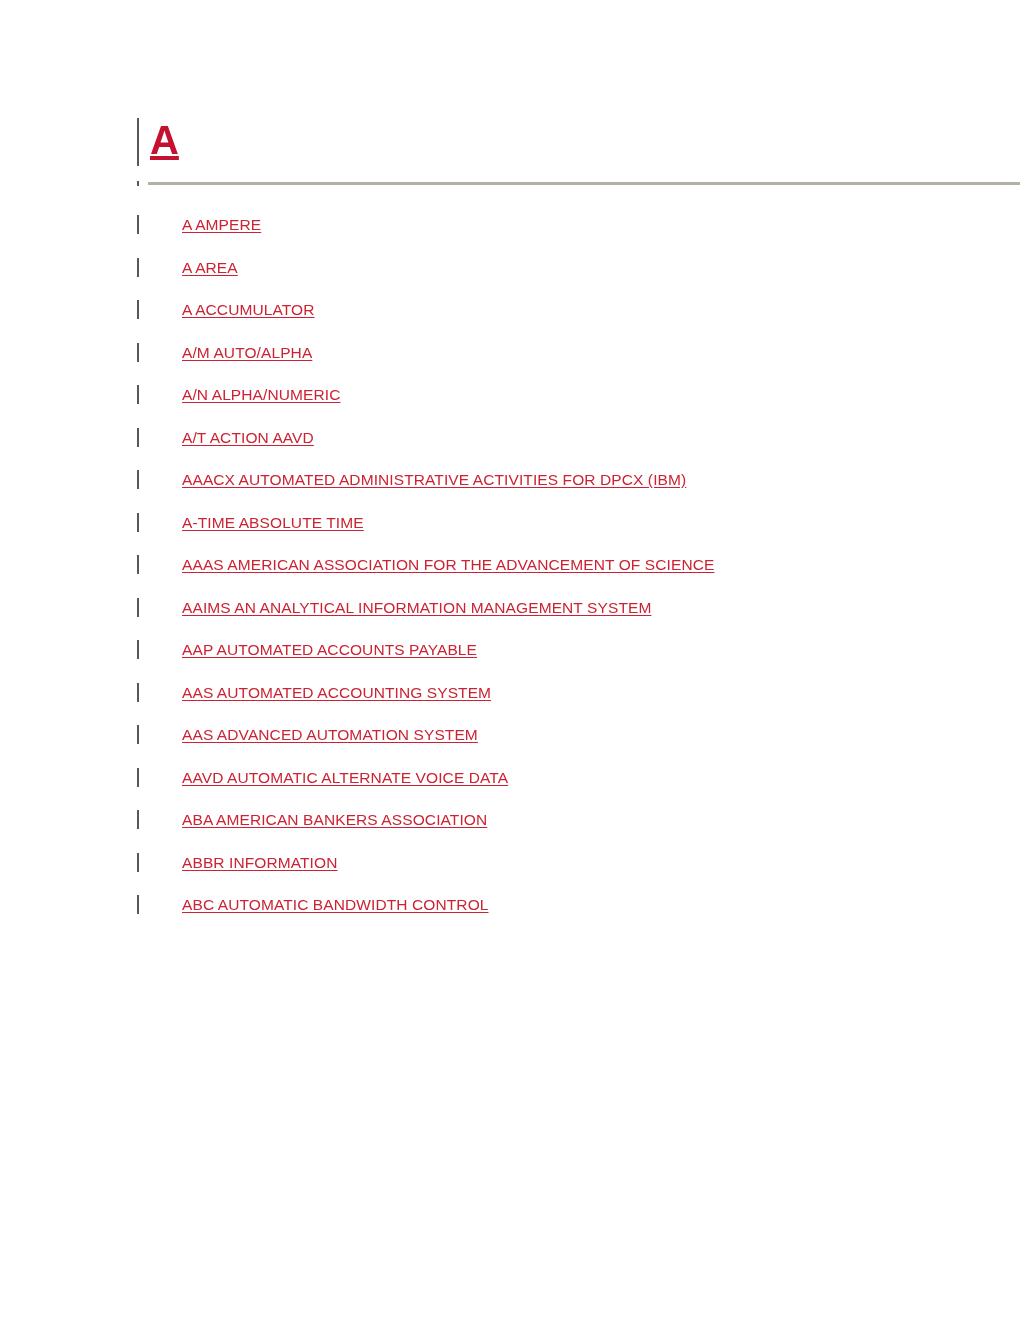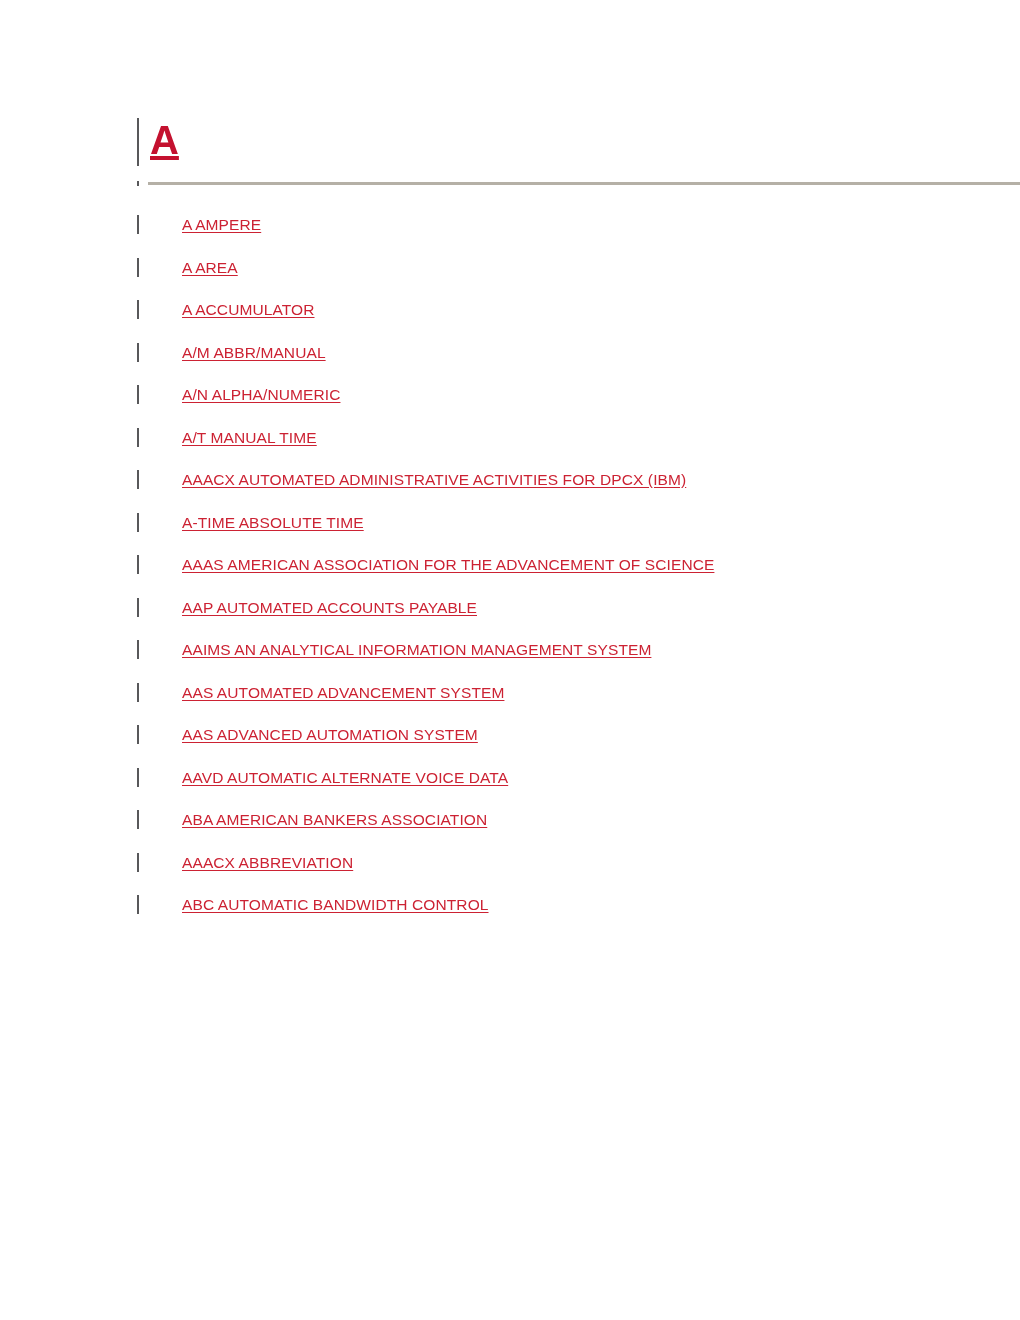--- a/index.html
+++ b/index.html
@@ -135,69 +135,69 @@
       <div class="entry">
         <div class="entry-changebar"></div>
         <a class="entry-link">A AREA</a>
       </div>
       <div class="entry">
         <div class="entry-changebar"></div>
         <a class="entry-link">A ACCUMULATOR</a>
       </div>
       <div class="entry">
         <div class="entry-changebar"></div>
-        <a class="entry-link">A/M ABBR/MANUAL</a>
+        <a class="entry-link">A/M AUTO/ALPHA</a>
       </div>
       <div class="entry">
         <div class="entry-changebar"></div>
         <a class="entry-link">A/N ALPHA/NUMERIC</a>
       </div>
       <div class="entry">
         <div class="entry-changebar"></div>
-        <a class="entry-link">A/T MANUAL TIME</a>
+        <a class="entry-link">A/T ACTION AAVD</a>
       </div>
       <div class="entry">
         <div class="entry-changebar"></div>
         <a class="entry-link">AAACX AUTOMATED ADMINISTRATIVE ACTIVITIES FOR DPCX (IBM)</a>
       </div>
       <div class="entry">
         <div class="entry-changebar"></div>
         <a class="entry-link">A-TIME ABSOLUTE TIME</a>
       </div>
       <div class="entry">
         <div class="entry-changebar"></div>
         <a class="entry-link">AAAS AMERICAN ASSOCIATION FOR THE ADVANCEMENT OF SCIENCE</a>
       </div>
       <div class="entry">
         <div class="entry-changebar"></div>
+        <a class="entry-link">AAIMS AN ANALYTICAL INFORMATION MANAGEMENT SYSTEM</a>
+      </div>
+      <div class="entry">
+        <div class="entry-changebar"></div>
         <a class="entry-link">AAP AUTOMATED ACCOUNTS PAYABLE</a>
       </div>
       <div class="entry">
         <div class="entry-changebar"></div>
-        <a class="entry-link">AAIMS AN ANALYTICAL INFORMATION MANAGEMENT SYSTEM</a>
-      </div>
-      <div class="entry">
-        <div class="entry-changebar"></div>
-        <a class="entry-link">AAS AUTOMATED ADVANCEMENT SYSTEM</a>
+        <a class="entry-link">AAS AUTOMATED ACCOUNTING SYSTEM</a>
       </div>
       <div class="entry">
         <div class="entry-changebar"></div>
         <a class="entry-link">AAS ADVANCED AUTOMATION SYSTEM</a>
       </div>
       <div class="entry">
         <div class="entry-changebar"></div>
         <a class="entry-link">AAVD AUTOMATIC ALTERNATE VOICE DATA</a>
       </div>
       <div class="entry">
         <div class="entry-changebar"></div>
         <a class="entry-link">ABA AMERICAN BANKERS ASSOCIATION</a>
       </div>
       <div class="entry">
         <div class="entry-changebar"></div>
-        <a class="entry-link">AAACX ABBREVIATION</a>
+        <a class="entry-link">ABBR INFORMATION</a>
       </div>
       <div class="entry">
         <div class="entry-changebar"></div>
         <a class="entry-link">ABC AUTOMATIC BANDWIDTH CONTROL</a>
       </div>
     </div>
 
 </div>
 
 </body></html>

